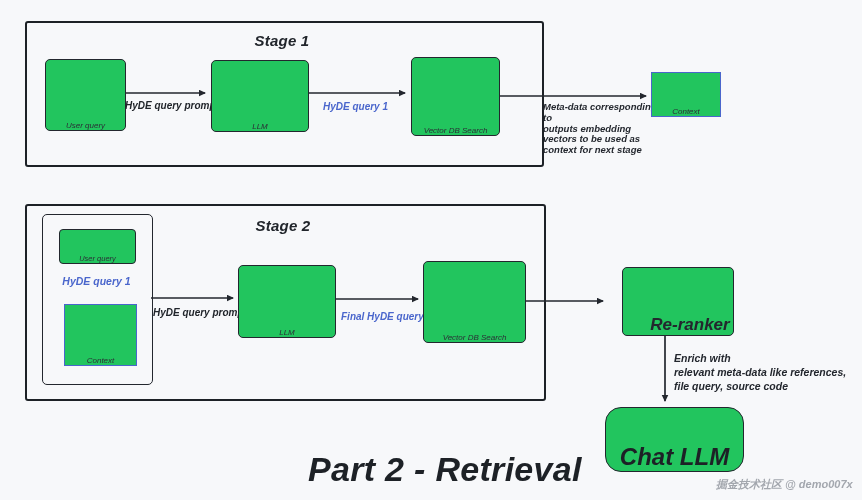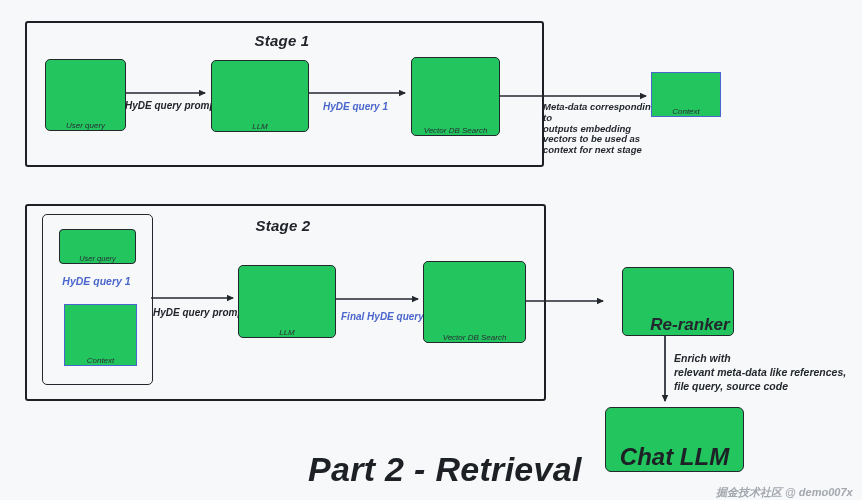--- a/index.html
+++ b/index.html
@@ -78,21 +78,20 @@
     color:#1d2126;
     letter-spacing:.3px;
     white-space:nowrap;
   }
   .watermark {
     position:absolute;
     font-size:11px;
     font-weight:600;
     color:#a3a7ae;
     white-space:nowrap;
-    margin-top:8px;
   }
 </style>
 </head>
 <body>
 
 <div class="canvas">
 
   <div class="stage" style="left:25px; top:21px; width:515px; height:142px;"></div>
   <div class="stage" style="left:25px; top:204px; width:517px; height:193px;"></div>
 
@@ -166,21 +165,21 @@
 
 
   <div class="node big-lbl" style="left:622px; top:267px; width:86px; height:67px;padding-left:24px;">
     <span>Re-ranker</span>
   </div>
 
   <div class="note note-enrich" style="left:674px; top:351px;">Enrich with
 relevant meta-data like references,
 file query, source code</div>
 
-  <div class="node huge-lbl" style="left:605px; top:407px; width:137px; height:63px; border-radius:6px;">
+  <div class="node huge-lbl" style="left:605px; top:407px; width:137px; height:63px; border-radius:16px;">
     <span>Chat LLM</span>
   </div>
 
   <div class="part-title" style="left:308px; top:450px;">Part 2 - Retrieval</div>
 
   <div class="watermark" style="left:716px; top:477px;">掘金技术社区 @ demo007x</div>
 
 </div>
 
 </body></html>

